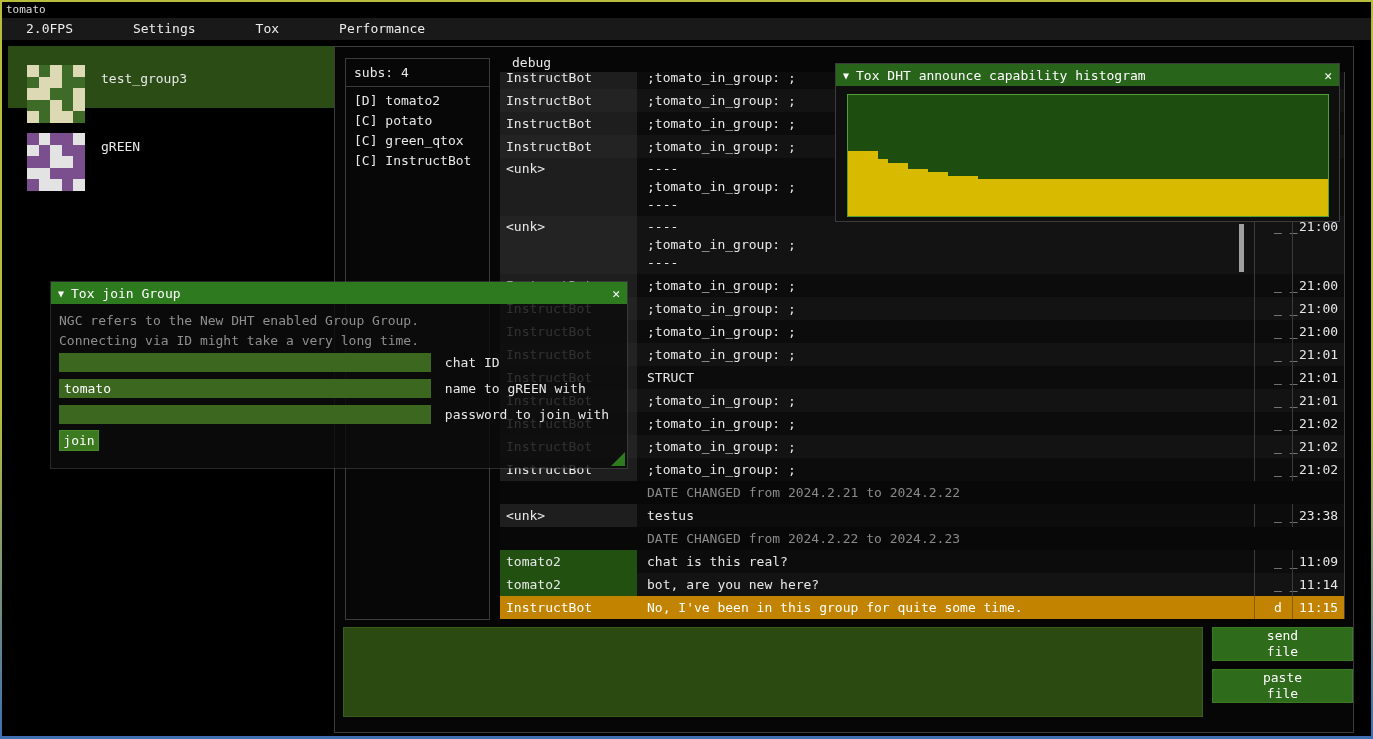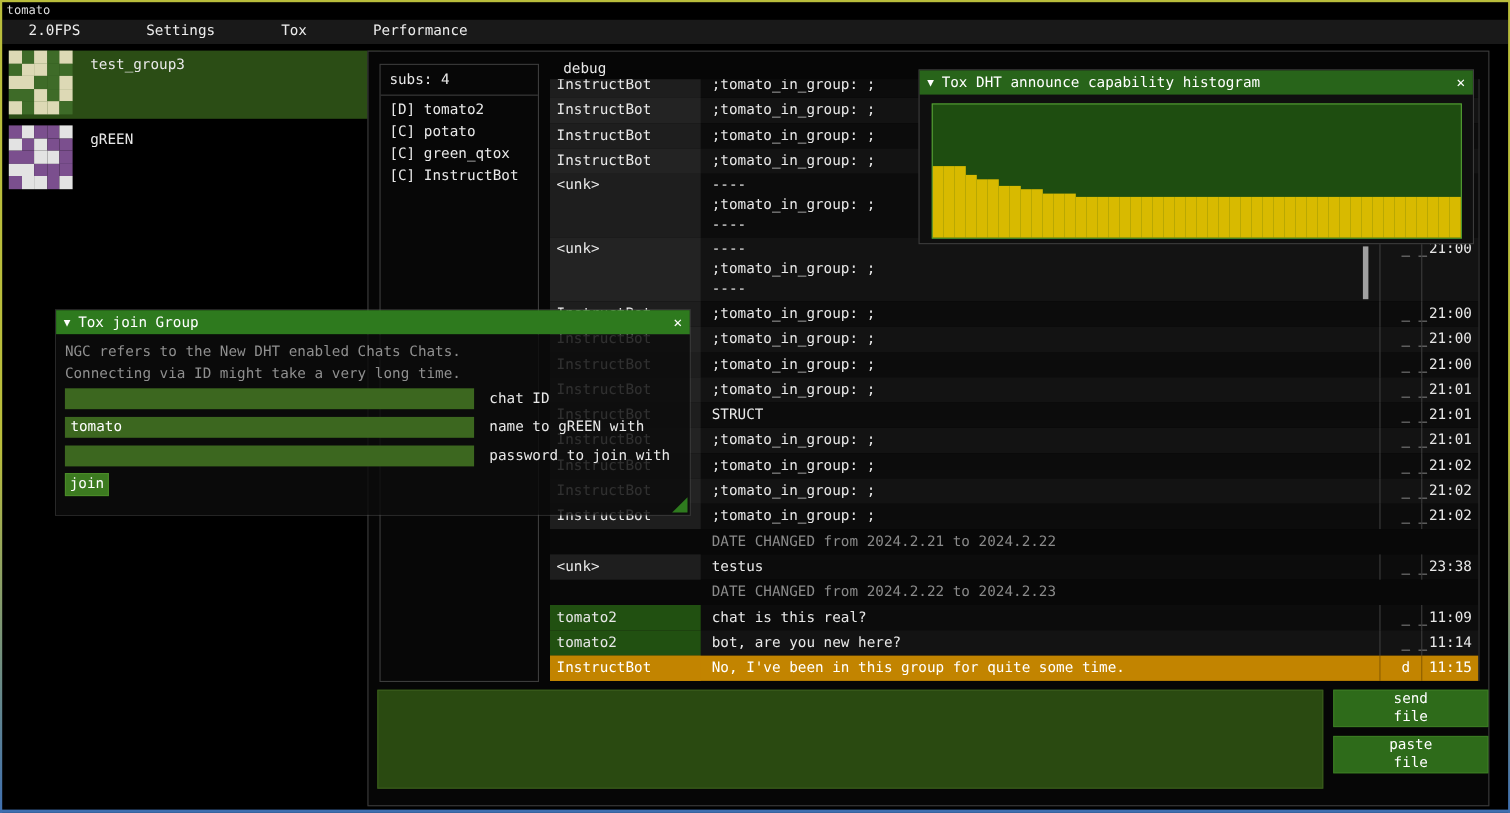--- a/index.html
+++ b/index.html
@@ -16,21 +16,21 @@
   .frame-right{right:0;top:0;width:2px;height:100%;background:linear-gradient(#b9bd3c 55%,#3f6fb0)}
 
   #titlebar{position:absolute;left:2px;top:2px;width:1369px;height:15px;background:#000;
             font-size:11px;line-height:15px;padding-left:4px;color:#ddd}
   #menubar{position:absolute;left:2px;top:18px;width:1369px;height:22px;background:#191919;
            display:flex;align-items:center}
   .menu-item{line-height:22px;padding:0 24px;margin-right:12px;color:#ececec;cursor:default}
 
   
   #grouplist{position:absolute;left:8px;top:46px;width:338px}
-  .group-row{display:flex;align-items:flex-start;width:338px;height:62px;margin-bottom:6px;padding:0;cursor:pointer}
+  .group-row{display:flex;align-items:flex-start;width:338px;height:62px;margin-bottom:6px;padding:19px;cursor:pointer}
   .group-row.selected{background:#2b4d15}
   .avatar{display:grid;grid-template-rows:repeat(5,1fr);grid-template-columns:repeat(5,1fr);
           width:58px;height:58px;flex:0 0 58px}
   .group-label{margin-left:16px;margin-top:6px;line-height:16px}
 
   
   #rightpane{position:absolute;left:334px;top:46px;width:1020px;height:687px;border:1px solid #3c3c3c;background:#060606}
 
   
   #subs{position:absolute;left:345px;top:58px;width:145px;height:562px;border:1px solid #3c3c3c;background:#070707;z-index:2}
@@ -381,21 +381,21 @@
     </div>
 </div>
 
 <div id="joinwin">
   <div class="win-titlebar">
     <span class="collapse">▼</span>
     <span class="win-title">Tox join Group</span>
     <span class="win-close">✕</span>
   </div>
   <div id="join-body">
-    <div class="join-note" id="jn1">NGC refers to the New DHT enabled Chats Chats.</div>
+    <div class="join-note" id="jn1">NGC refers to the New DHT enabled Group Group.</div>
     <div class="join-note" id="jn2">Connecting via ID might take a very long time.</div>
     <div class="join-field f1">
       <input class="join-input" value="" style="">
       <span class="join-label">chat ID</span>
     </div>
     <div class="join-field f2">
       <input class="join-input" value="tomato" style="">
       <span class="join-label">name to gREEN with</span>
     </div>
     <div class="join-field f3">

